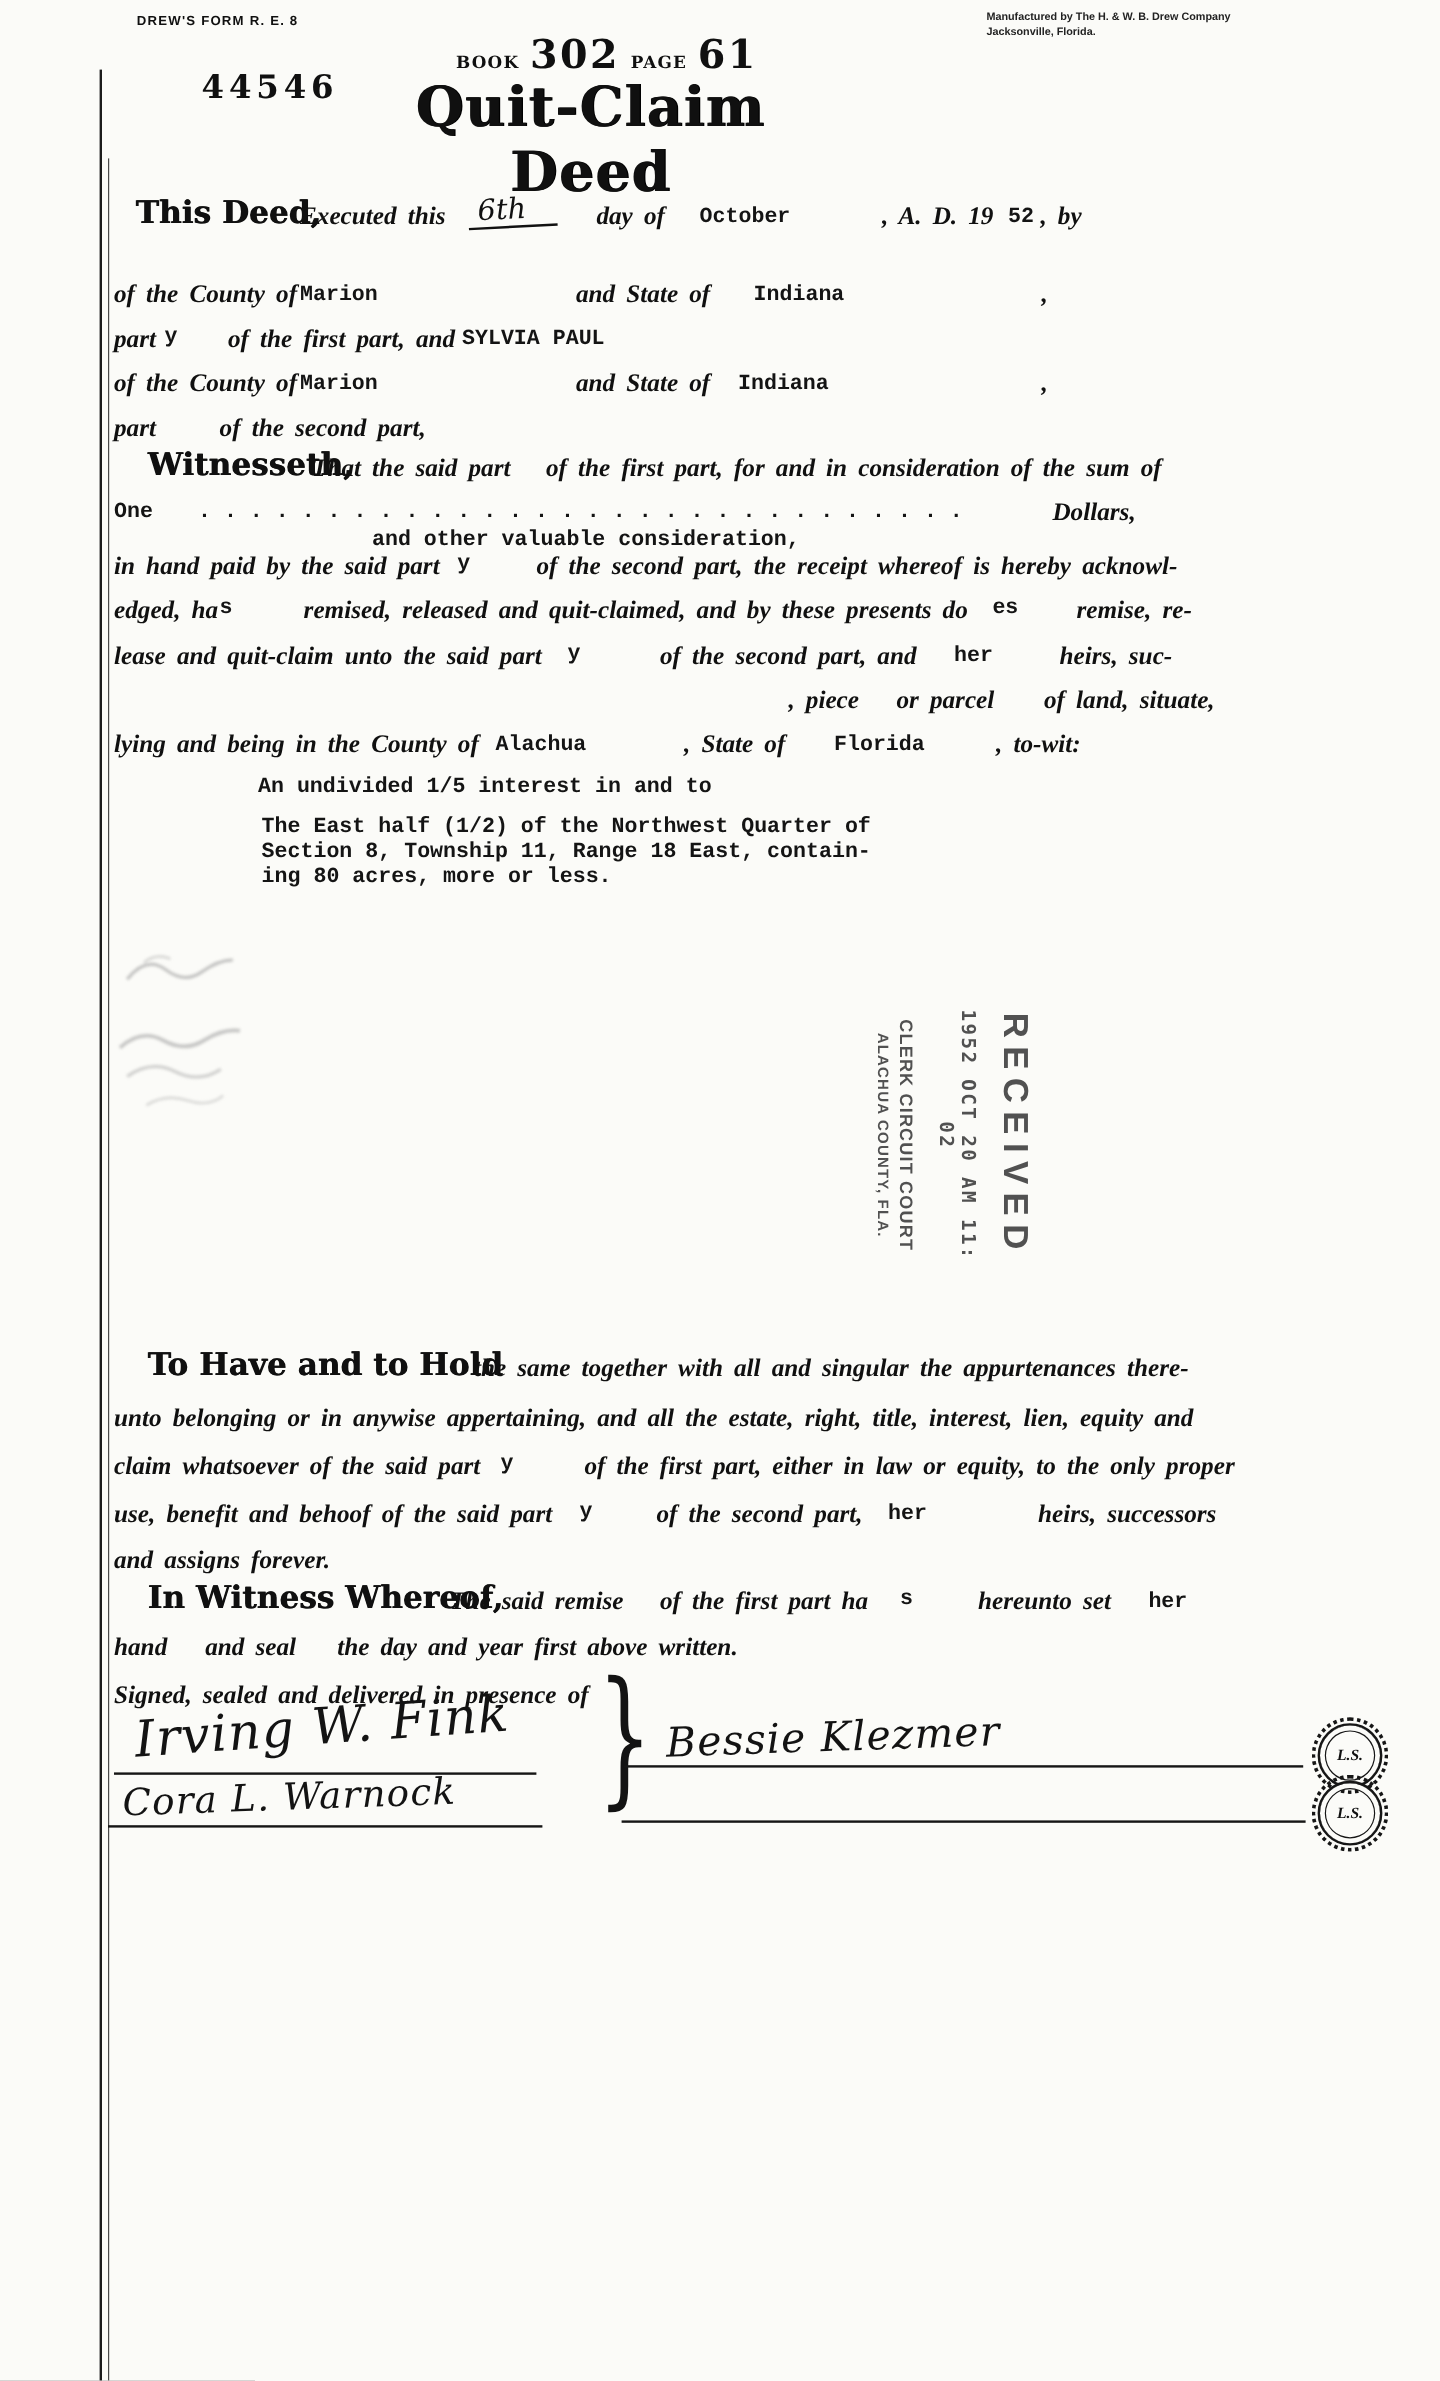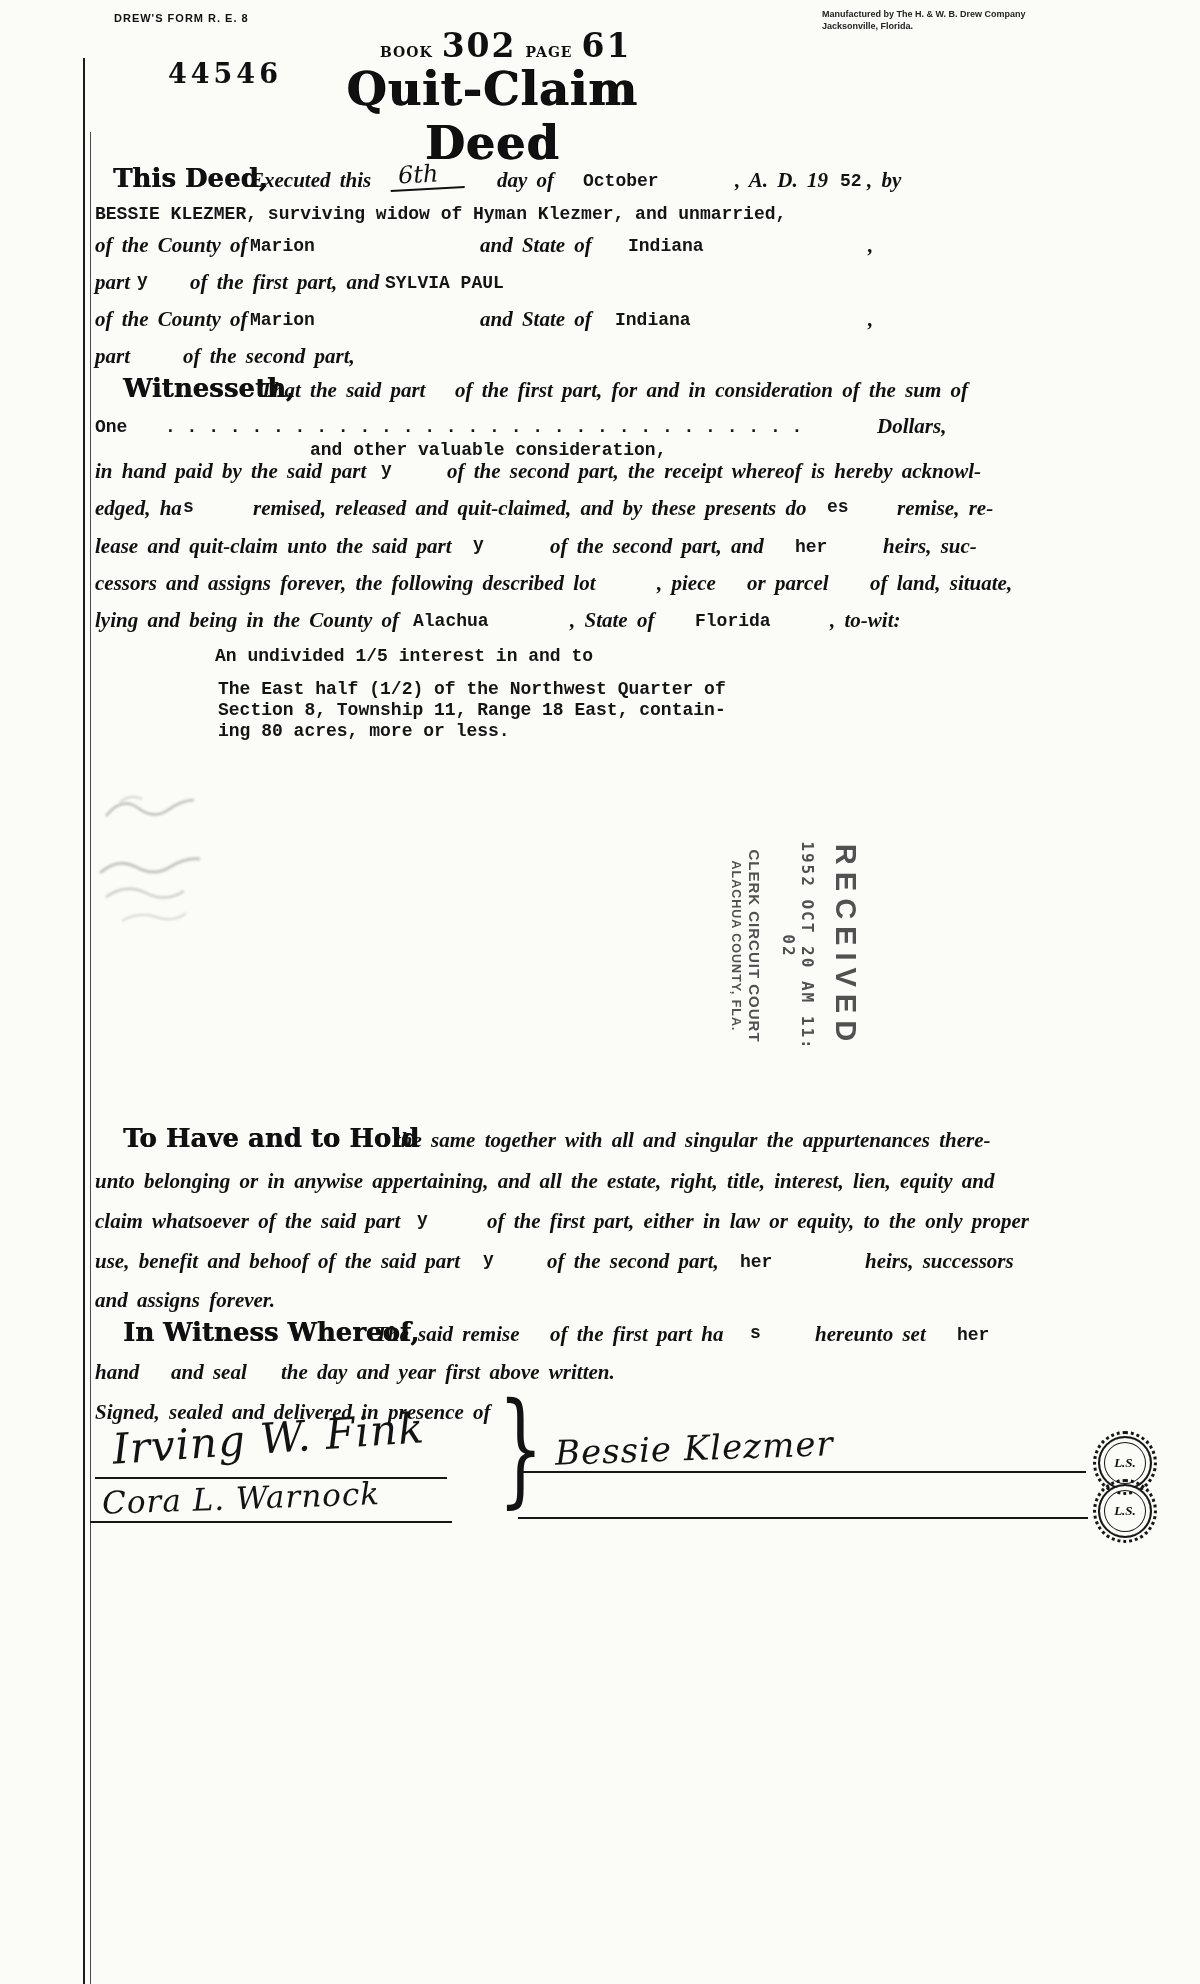--- a/index.html
+++ b/index.html
@@ -66,23 +66,20 @@
       <span class="gothic" style="left:18px">This Deed,</span>
       <span class="form" style="left:155px">Executed this</span>
       <span class="hand" style="left:295px;top:-8px">6th</span>
       <span class="form" style="left:402px">day of</span>
       <span class="typed" style="left:488px">October</span>
       <span class="form" style="left:640px">, A. D. 19</span>
       <span class="typed" style="left:745px">52</span>
       <span class="form" style="left:772px">, by</span>
     </div>
 
-    <div class="ln" style="top:201px">
-      <span class="typed" style="left:0">BESSIE KLEZMER, surviving widow of Hyman Klezmer, and unmarried,</span>
-    </div>
 
     <div class="ln" style="top:233px">
       <span class="form" style="left:0">of the County of</span>
       <span class="typed" style="left:155px">Marion</span>
       <span class="form" style="left:385px">and State of</span>
       <span class="typed" style="left:533px">Indiana</span>
       <span class="form" style="left:773px">,</span>
     </div>
 
     <div class="ln" style="top:270px">
@@ -137,21 +134,20 @@
 
     <div class="ln" style="top:534px">
       <span class="form" style="left:0">lease and quit-claim unto the said part</span>
       <span class="typed" style="left:378px;top:1px">y</span>
       <span class="form" style="left:455px">of the second part, and</span>
       <span class="typed" style="left:700px">her</span>
       <span class="form" style="left:788px">heirs, suc-</span>
     </div>
 
     <div class="ln" style="top:571px">
-      <span class="form" style="left:0">cessors and assigns forever, the following described lot</span>
       <span class="form" style="left:562px">, piece</span>
       <span class="form" style="left:652px">or parcel</span>
       <span class="form" style="left:775px">of land, situate,</span>
     </div>
 
     <div class="ln" style="top:608px">
       <span class="form" style="left:0">lying and being in the County of</span>
       <span class="typed" style="left:318px">Alachua</span>
       <span class="form" style="left:475px">, State of</span>
       <span class="typed" style="left:600px">Florida</span>

